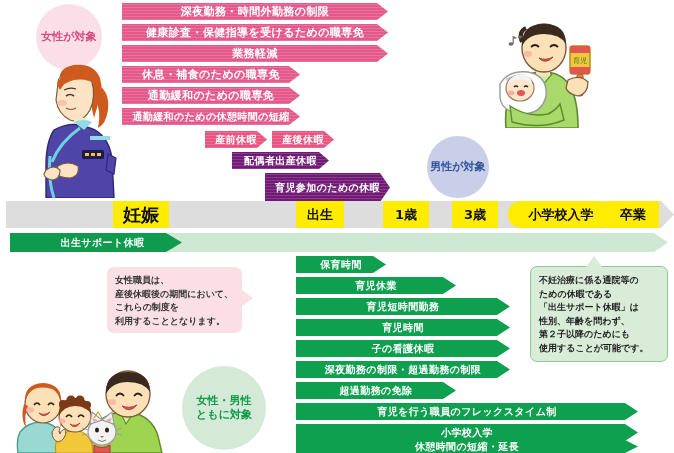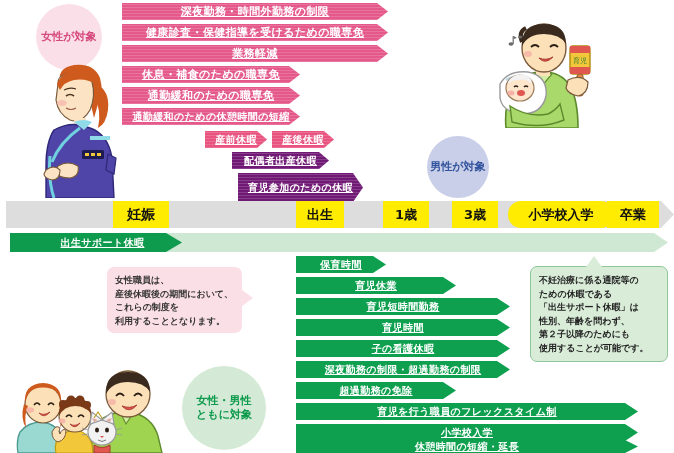--- a/index.html
+++ b/index.html
@@ -15,21 +15,21 @@
   
   .bar{
     position:absolute;
     display:flex;align-items:center;justify-content:center;
     color:#ffffff;
     font-weight:bold;
     white-space:nowrap;
     letter-spacing:0.4px;
     box-sizing:border-box;
   }
-  .bar span{position:relative;z-index:2;text-decoration:underline;}
+  .bar span{position:relative;z-index:2;}
 
   .arrow-pink{ background:#e4588a; clip-path:polygon(0 0,calc(100% - 11px) 0,100% 50%,calc(100% - 11px) 100%,0 100%); }
   .arrow-pink2{ background:#e8537f; clip-path:polygon(0 0,calc(100% - 10px) 0,100% 50%,calc(100% - 10px) 100%,0 100%); }
   .arrow-blue{ background:#701a75; clip-path:polygon(0 0,calc(100% - 10px) 0,100% 50%,calc(100% - 10px) 100%,0 100%); }
   .arrow-green{ background:#0ea04f; clip-path:polygon(0 0,calc(100% - 13px) 0,100% 50%,calc(100% - 13px) 100%,0 100%); }
   .arrow-green-dark{ background:#0f9b4d; clip-path:polygon(0 0,calc(100% - 16px) 0,100% 50%,calc(100% - 16px) 100%,0 100%);padding-left:13px; }
   .arrow-band{ background:#cfe8d4; clip-path:polygon(0 0,calc(100% - 14px) 0,100% 50%,calc(100% - 14px) 100%,0 100%); }
 
   .texture::after{
     content:"";position:absolute;inset:0;z-index:1;
@@ -186,33 +186,33 @@
 
   <div class="bar arrow-pink2 texture" style="left:205px;top:131px;width:62px;height:17px;font-size:10px;">
     <span>産前休暇</span>
   </div>
   <div class="bar arrow-pink2 texture" style="left:272px;top:131px;width:62px;height:17px;font-size:10px;">
     <span>産後休暇</span>
   </div>
   <div class="bar arrow-blue texture" style="left:232px;top:152px;width:97px;height:17px;font-size:10px;">
     <span>配偶者出産休暇</span>
   </div>
-  <div class="bar arrow-blue texture" style="left:238px;top:173px;width:125px;height:29px;font-size:10px;">
+  <div class="bar arrow-blue texture" style="left:265px;top:173px;width:125px;height:29px;font-size:10px;">
     <span>育児参加のための休暇</span>
   </div>
 
   <div class="circle circle-blue" style="left:427px;top:136px;width:62px;height:62px;font-size:11px;">
     <span>男性が対象</span>
   </div>
 
   <div id="timeline">
     <div class="tl-seg" style="left:6px;width:655px;"></div>
     <div class="tl-tip" style="left:661px;"></div>
 
-    <div class="tl-cap" style="left:113px;width:56px;font-size:14px;">
+    <div class="tl-cap" style="left:113px;width:56px;font-size:18px;">
       <span>妊娠</span>
     </div>
     <div class="tl-cap" style="left:296px;width:48px;font-size:13px;">
       <span>出生</span>
     </div>
     <div class="tl-cap" style="left:383px;width:46px;font-size:13px;">
       <span>1歳</span>
     </div>
     <div class="tl-cap" style="left:452px;width:46px;font-size:13px;">
       <span>3歳</span>

